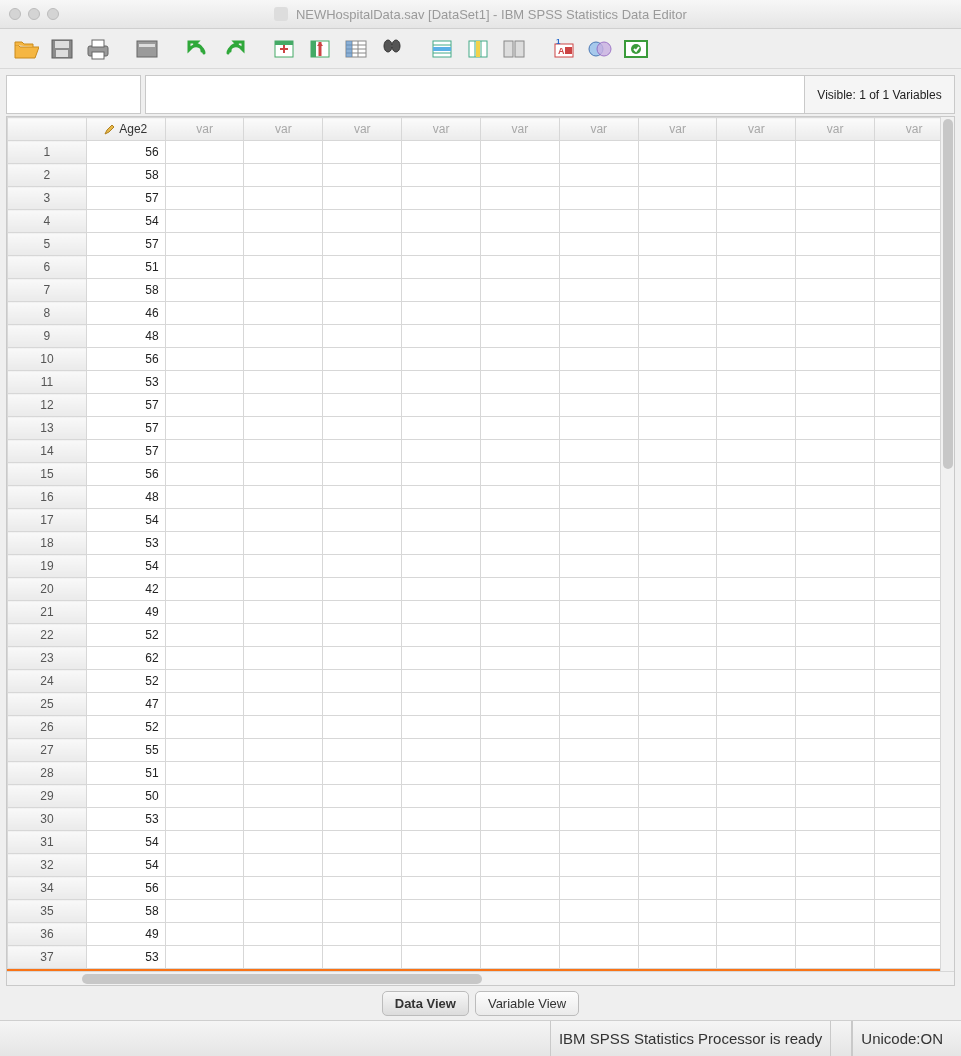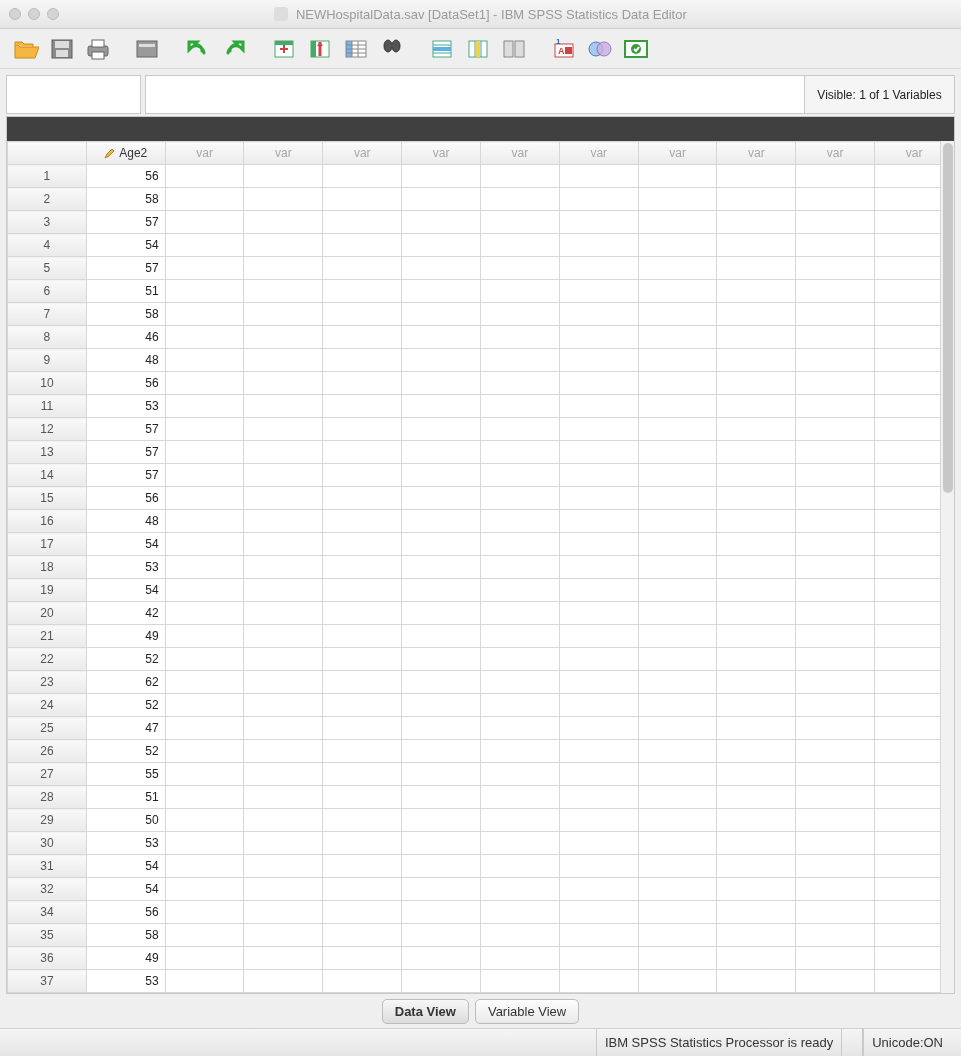--- a/index.html
+++ b/index.html
@@ -94,25 +94,24 @@
   border-left: none;
   display: flex;
   align-items: center;
   justify-content: center;
   font-size: 12px;
   color: #222;
 }
 .grid-wrapper {
   flex: 1;
   border: 1px solid #c9c9c9;
-  background: #404040;
-  display: flex;
-  flex-direction: row;
+  background: #f97316;
+  display: flex;
+  flex-direction: column;
   min-height: 0;
-  align-items: flex-end;
 }
 .grid-scroll {
   flex: 1;
   overflow: hidden;
   position: relative;
 }
 table.grid {
   border-collapse: collapse;
   width: 100%;
   table-layout: fixed;
@@ -201,26 +200,26 @@
   border-radius: 5px;
   background: linear-gradient(#fdfdfd,#eaeaea);
   font-size: 13px;
   color: #333;
 }
 .view-tab.active {
   font-weight: bold;
   background: linear-gradient(#f7f7f7,#dcdcdc);
 }
 .statusbar {
-  height: 28px;
+  height: 36px;
   background: linear-gradient(#f5f5f5,#e5e5e5);
   border-top: 1px solid #cfcfcf;
   display: flex;
   align-items: center;
-  font-size: 13px;
+  font-size: 15px;
   color: #333;
 }
 .status-seg {
   border-left: 1px solid #c9c9c9;
   padding: 0 8px;
   height: 100%;
   display: flex;
   align-items: center;
 }
 .status-fill { flex: 1; }

